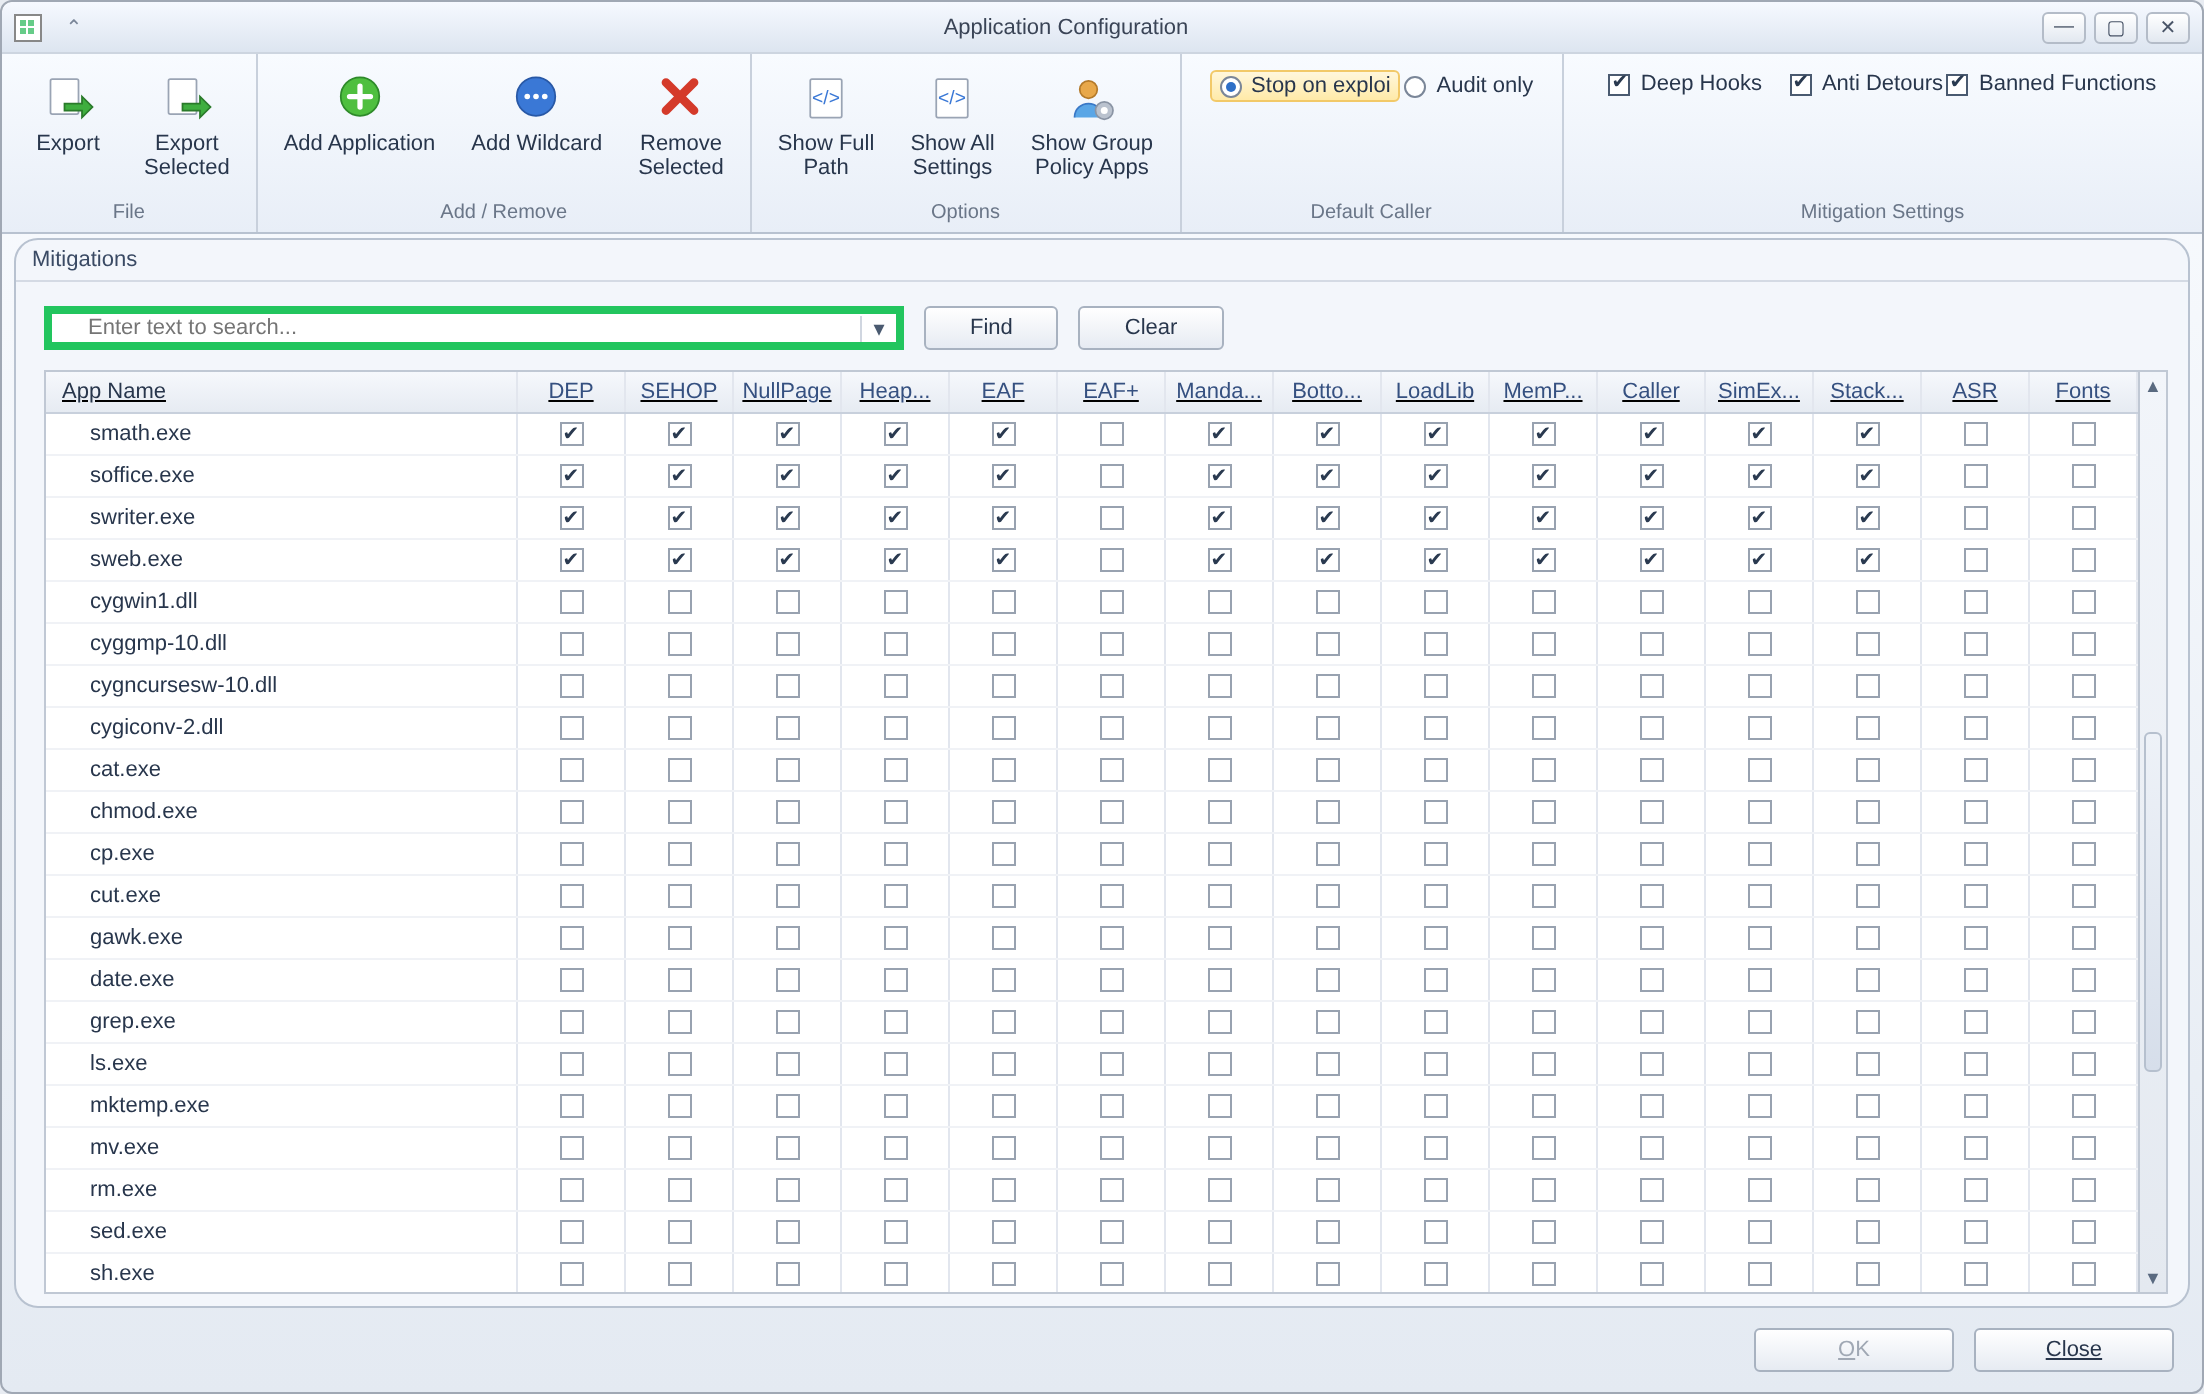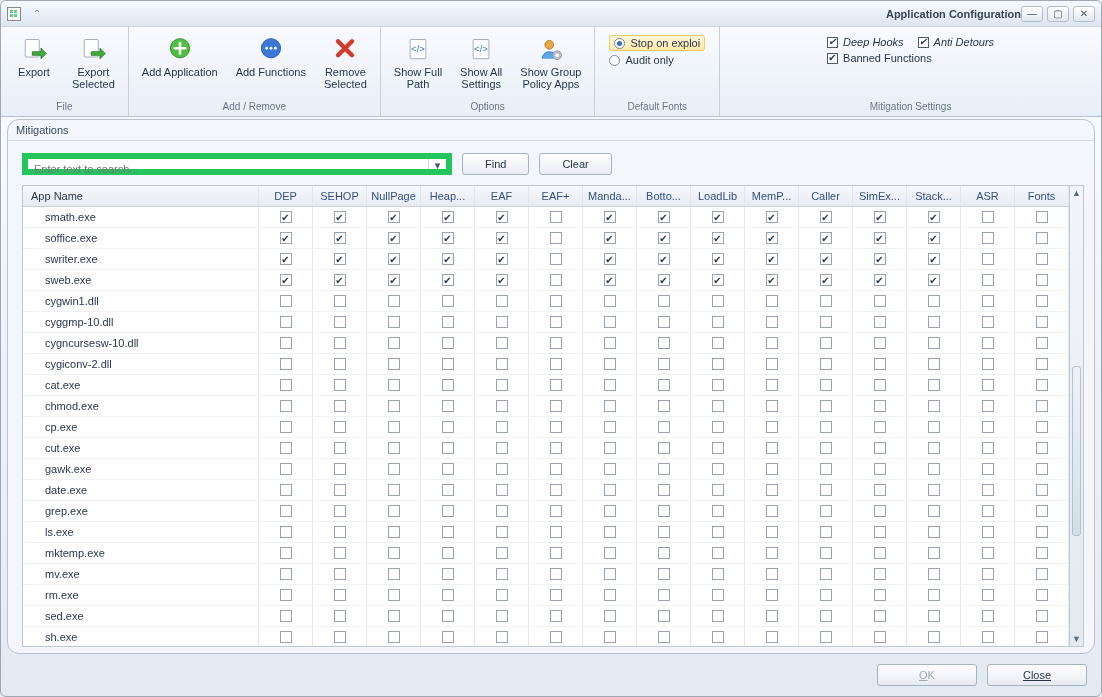--- a/index.html
+++ b/index.html
@@ -4,54 +4,54 @@
 <style>
 * { box-sizing: border-box; margin: 0; padding: 0; font-family: Tahoma, Arial, sans-serif; font-size: 11px; }
 body { background: #e8ecf2; width: 1102px; height: 697px; overflow: hidden; }
 .window { width: 1102px; height: 697px; border: 1px solid #a0a8b4; border-radius: 6px; display: flex; flex-direction: column; background: linear-gradient(#fafcff,#e4eaf2); }
 
 
 .titlebar { height: 26px; display: flex; align-items: center; padding: 0 6px; border-bottom: 1px solid #cdd5e0; background: linear-gradient(#f6f9ff,#dde5f0); border-radius: 6px 6px 0 0; }
 .titlebar .appicon { width: 14px; height: 14px; border:1px solid #888; background:#fff; margin-right:4px; position:relative; }
 .titlebar .appicon:after{content:"";position:absolute;left:2px;top:2px;width:3px;height:3px;background:#6c8; box-shadow:4px 0 #6c8,0 4px #6c8,4px 4px #6c8;}
 .titlebar .chev { width: 16px; height: 16px; margin-left:4px; display:flex;align-items:center;justify-content:center;color:#7a8698; font-size:10px;}
-.titlebar .title { flex: 1; text-align: right; font-weight: bold; color:#3a4456;}
+.titlebar .title { flex: 1; text-align: center; font-weight: normal; color:#3a4456;}
 .winbtns { display:flex; gap:4px; }
 .winbtn { width: 22px; height: 16px; border:1px solid #b4bcc8; border-radius:3px; background:linear-gradient(#fff,#e2e8f0); display:flex;align-items:center;justify-content:center;color:#4a5568;font-size:10px;}
 
 
 .ribbon { display:flex; border-bottom:1px solid #b8c2d0; background:linear-gradient(#f8fbff,#e8eef7);}
 .group { border-right:1px solid #c8d0dc; padding:4px 6px 2px; display:flex; flex-direction:column; align-items:center;}
 .group-body { display:flex; align-items:flex-start; gap:4px; min-height:68px;}
 .group-label { color:#6a7688; font-size:10px; padding:2px 0 2px; text-align:center; width:100%;}
 .rbtn { display:flex; flex-direction:column; align-items:center; justify-content:flex-start; padding:4px 6px; min-width:54px; gap:2px; cursor:default; border:1px solid transparent; border-radius:3px;}
 .rbtn-label { color:#28364c; text-align:center; line-height:12px;}
 .ico { width:28px; height:28px; display:flex; align-items:center; justify-content:center; }
 .ico svg{width:28px;height:28px;}
-.vstack { display:flex; flex-direction:column; gap:2px; padding:4px 8px; justify-content:flex-start;}
+.vstack { display:flex; flex-direction:row; gap:2px; padding:4px 8px; justify-content:flex-start;}
 .radio, .chk { display:flex; align-items:center; gap:5px; color:#28364c; padding:1px 0;}
 .radio .dot{width:11px;height:11px;border:1px solid #7a8698;border-radius:50%;background:#fff;display:flex;align-items:center;justify-content:center;}
 .radio.sel .dot:after{content:"";width:5px;height:5px;border-radius:50%;background:#2e6fc7;}
 .radio.sel{border:1px solid #f2c968;background:linear-gradient(#fff7dc,#ffeaa8);border-radius:3px;padding:1px 4px;}
 .chk .box{width:11px;height:11px;border:1px solid #4a5a70;background:#fff;display:flex;align-items:center;justify-content:center;font-size:10px;color:#2a3a50;line-height:1;}
 .chk.on .box:before{content:"✔";}
 
 
 .panel { flex:1; margin:2px 6px 4px; border:1px solid #b8c2d0; border-radius:12px; background:#f3f6fb; display:flex; flex-direction:column; overflow:hidden;}
 .panel-title { padding:4px 8px; color:#3a4a64; border-bottom:1px solid #d4dae4;}
 .searchbar { display:flex; align-items:center; gap:10px; padding:12px 14px 10px;}
-.searchbox { flex:0 0 430px; height:22px; border:6px solid #22c55e; background:#fff; display:flex; }
+.searchbox { flex:0 0 430px; height:22px; border:4px solid #22c55e; background:#fff; display:flex; align-items:center;padding-left:12px;}
 .searchbox input { flex:1; border:none; outline:none; height:20px; padding:0 6px; color:#9aa4b4; background:transparent;}
 .searchbox .dd { width:18px; text-align:center; color:#4a5a70; border-left:1px solid #d0d6e0;}
 .btn { height:22px; padding:0 22px; border:1px solid #a8b2c0; border-radius:3px; background:linear-gradient(#fff,#e6ebf2); color:#28364c;}
 
 
 .grid-wrap { flex:1; margin:0 10px 6px 14px; display:flex; overflow:hidden;}
 .grid { flex:1; border:1px solid #c0c8d4; background:#fff; overflow:hidden; display:flex; flex-direction:column;}
-.ghead { display:flex; background:linear-gradient(#f6f8fc,#e6ebf2); border-bottom:1px solid #c8d0dc;}
+.ghead { display:flex; background:linear-gradient(#f6f8fc,#e6ebf2); border-bottom:1px solid #c8d0dc;text-decoration:underline;}
 .ghead .gc, .grow .gc { border-right:1px solid #e2e6ee; height:20px; display:flex; align-items:center; }
 .ghead .gc { color:#355080; padding:0 6px; white-space:nowrap; overflow:hidden; text-overflow:ellipsis;}
 .gc.name { width:236px; padding-left:8px; color:#28364c;}
 .gc.ck { width:54px; justify-content:center;}
 .gbody { flex:1; overflow-y:auto;}
 .grow { display:flex; border-bottom:1px solid #f0f2f6;}
 .grow .name { padding-left:22px; color:#28364c;}
 .cell-chk { width:12px;height:12px;border:1px solid #98a2b0;background:#fff;display:flex;align-items:center;justify-content:center;font-size:10px;color:#2a3a50;}
 .cell-chk.on:before{content:"✔";}
 .vscroll { width:14px; background:linear-gradient(#f2f5fa,#e4e9f0); border:1px solid #c0c8d4; border-left:none; position:relative;}
@@ -119,21 +119,21 @@
         </div>
         <div class="rbtn">
           <span class="ico">
               <svg viewBox="0 0 32 32">
                 <circle cx="16" cy="14" r="11" fill="#3a78d6" stroke="#2858a6"></circle>
                 <circle cx="11" cy="14" r="1.6" fill="#fff"></circle>
                 <circle cx="16" cy="14" r="1.6" fill="#fff"></circle>
                 <circle cx="21" cy="14" r="1.6" fill="#fff"></circle>
               </svg>
             </span>
-          <span class="rbtn-label">Add Functions</span>
+          <span class="rbtn-label">Add Wildcard</span>
         </div>
         <div class="rbtn">
           <span class="ico">
               <svg viewBox="0 0 32 32">
                 <path d="M8 6 L24 22 M24 6 L8 22" stroke="#d43a2a" stroke-width="5" stroke-linecap="round"></path>
               </svg>
             </span>
           <span class="rbtn-label">Remove<br>Selected</span>
         </div>
       </div>
@@ -181,27 +181,27 @@
           <label class="radio sel">
               <span class="dot"></span>
               <span>Stop on exploi</span>
             </label>
           <label class="radio">
               <span class="dot"></span>
               <span>Audit only</span>
             </label>
         </div>
       </div>
-      <div class="group-label">Default Fonts</div>
+      <div class="group-label">Default Caller</div>
     </div>
 
     <div class="group" style="border-right:none;flex:1;">
       <div class="group-body">
         <div class="vstack">
-          <div style="display:flex;gap:14px;font-style:italic;">
+          <div style="display:flex;gap:14px;">
             <label class="chk on">
                 <span class="box"></span>
                 <span>Deep Hooks</span>
               </label>
             <label class="chk on">
                 <span class="box"></span>
                 <span>Anti Detours</span>
               </label>
           </div>
           <label class="chk on">

